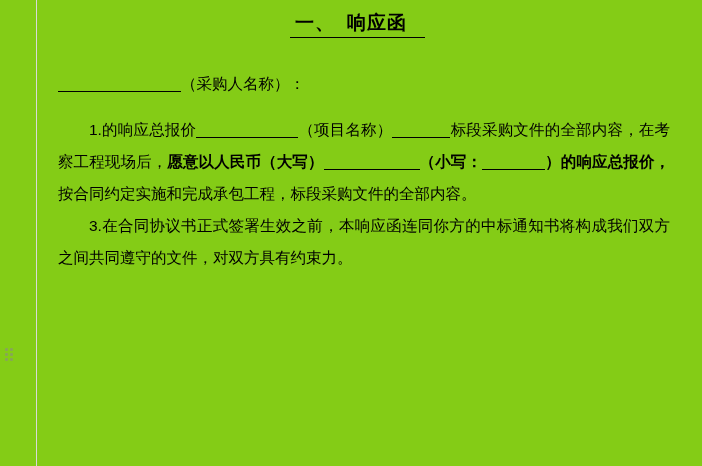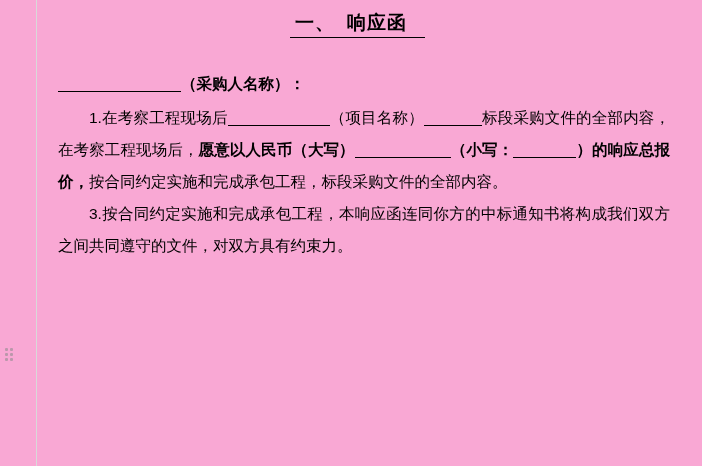--- a/index.html
+++ b/index.html
@@ -13,21 +13,21 @@
     overflow: hidden;
     font-family: "Liberation Serif", "DejaVu Serif", serif;
     color: #000000;
     position: relative;
   }
 
   #page {
     position: relative;
     width: 702px;
     height: 466px;
-    background: #f9a8d4;
+    background: #84cc16;
   }
 
   
   .margin-rule {
     position: absolute;
     left: 36px;
     top: 0;
     width: 1px;
     height: 466px;
     background: #d9d9d9;
@@ -88,22 +88,21 @@
   p.para {
     margin: 0 0 0 0;
     font-size: 15.5px;
     line-height: 32px;
     text-align: justify;
     text-justify: inter-ideograph;
     font-family: "Liberation Sans", "DejaVu Sans", sans-serif;
   }
 
   p.addressee {
-    margin-bottom: 2px;
-    font-weight: bold;
+    margin-bottom: 14px;
   }
 
   .indent {
     display: inline-block;
     width: 31px;
   }
 
   
   .blank {
     display: inline-block;
@@ -146,23 +145,23 @@
   </div>
   <div class="title-rule"></div>
 
   <div class="body-block">
 
     <p class="para addressee">
       <span class="blank b-addr"></span><span>（采购人名称）：</span>
     </p>
 
     <p class="para p1">
-      <span class="indent"></span><span>1.</span><span>在考察工程现场后</span><span class="blank b-proj"></span><span>（项目名称）</span><span class="blank b-sect"></span><span>标段采购文件的全部内容，在考察工程现场后，</span><span class="bold">愿意以人民币（大写）</span><span class="blank b-upper"></span><span class="bold">（小写：</span><span class="blank b-lower"></span><span class="bold">）的响应总报价，</span><span>按合同约定实施和完成承包工程，标段采购文件的全部内容。</span>
+      <span class="indent"></span><span>1.</span><span>的响应总报价</span><span class="blank b-proj"></span><span>（项目名称）</span><span class="blank b-sect"></span><span>标段采购文件的全部内容，在考察工程现场后，</span><span class="bold">愿意以人民币（大写）</span><span class="blank b-upper"></span><span class="bold">（小写：</span><span class="blank b-lower"></span><span class="bold">）的响应总报价，</span><span>按合同约定实施和完成承包工程，标段采购文件的全部内容。</span>
     </p>
 
 
     <p class="para p3">
-      <span class="indent"></span><span>3.</span><span>按合同约定实施和完成承包工程，本响应函连同你方的中标通知书将构成我们双方之间共同遵守的文件，对双方具有约束力。</span>
+      <span class="indent"></span><span>3.</span><span>在合同协议书正式签署生效之前，本响应函连同你方的中标通知书将构成我们双方之间共同遵守的文件，对双方具有约束力。</span>
     </p>
 
 
   </div>
 </div>
 
 </body></html>

